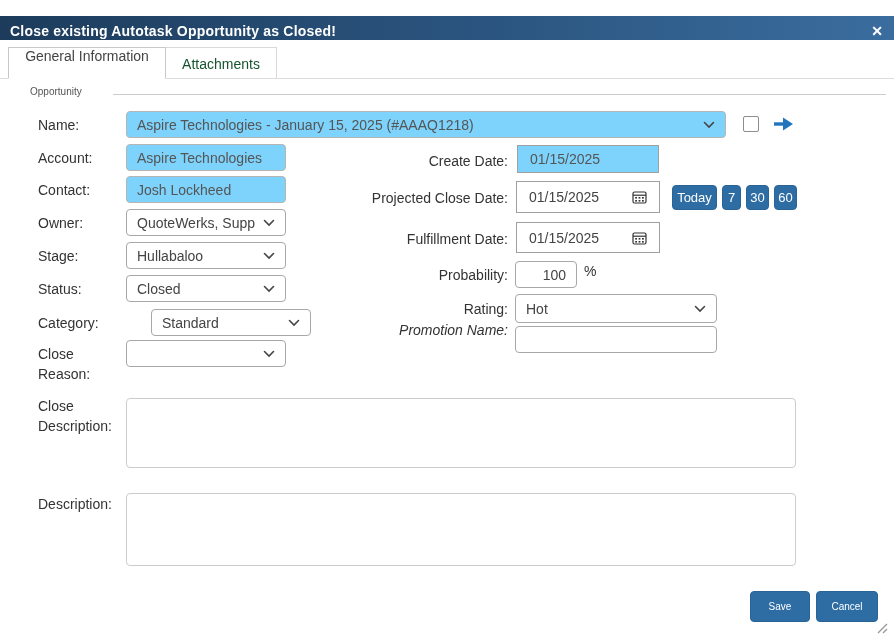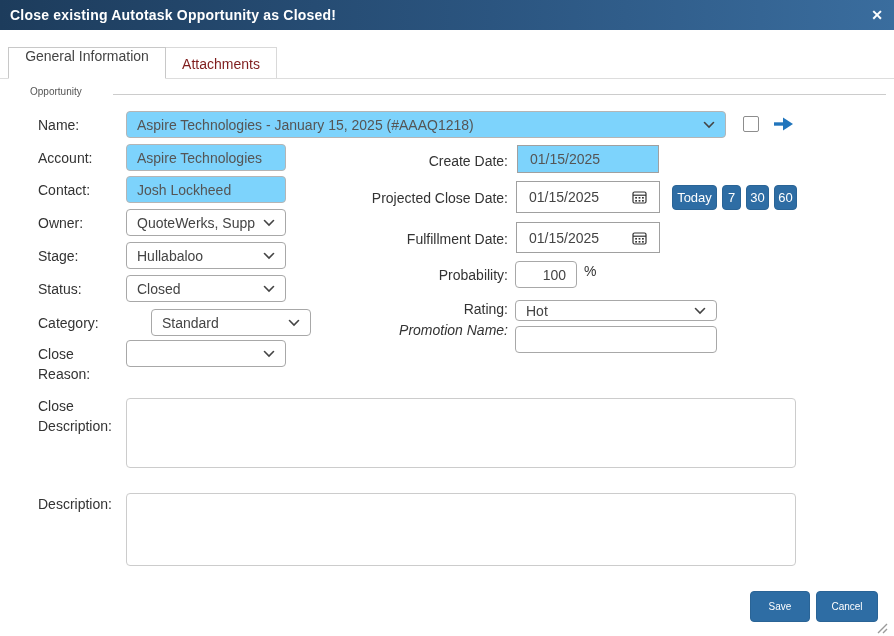--- a/index.html
+++ b/index.html
@@ -1,28 +1,28 @@
 <!DOCTYPE html>
 <html><head>
 <meta charset="utf-8">
 <style>
   html,body{margin:0;padding:0;background:#fff;}
   .stage{position:relative;width:894px;height:636px;background:#fff;overflow:hidden;
          font-family:"Liberation Sans", sans-serif;-webkit-font-smoothing:antialiased;}
   
-  .titlebar{position:absolute;left:0;top:0;width:894px;height:30px;
+  .titlebar{position:absolute;left:0;top:16px;width:894px;height:24px;
             background:linear-gradient(90deg,#1d3c5c 0%,#2b5580 55%,#3a6d9e 100%);}
   .title-text{position:absolute;left:10px;top:7px;color:#fff;font-size:14px;font-weight:bold;letter-spacing:.2px;}
   .close-x{position:absolute;right:11px;top:6px;color:#fff;font-size:14px;font-weight:bold;cursor:pointer;line-height:18px;}
   
   .tabbar{position:absolute;left:0;top:47px;width:894px;height:31px;border-bottom:1px solid #ddd;}
   .tab{position:absolute;top:0;box-sizing:border-box;text-align:center;font-size:14px;cursor:pointer;}
   .tab-active{left:8px;width:158px;height:32px;background:#fff;color:#444;
               border:1px solid #c8c8c8;border-bottom:1px solid #fff;z-index:2;}
-  .tab-inactive{left:166px;width:111px;height:31px;padding-top:8px;color:#7f1d1d;
+  .tab-inactive{left:166px;width:111px;height:31px;padding-top:8px;color:#14532d;
                 border-top:1px solid #d9d9d9;border-right:1px solid #d9d9d9;background:#fff;}
   
   .legend-text{position:absolute;left:30px;top:86px;font-size:10px;color:#555;}
   .legend-line{position:absolute;left:113px;top:94px;width:773px;height:0;border-top:1px solid #ccc;}
   
   .lbl{position:absolute;font-size:14px;color:#333;line-height:20px;}
   .lbl-r{position:absolute;left:330px;width:178px;text-align:right;font-size:14px;color:#333;line-height:20px;}
   
   .ctl{position:absolute;box-sizing:border-box;background:#fff;border:1px solid #a8a8a8;border-radius:4px;
        font-size:14px;color:#444;display:flex;align-items:center;padding:0 10px;cursor:pointer;}
@@ -181,21 +181,21 @@
           <rect x="10" y="10" width="1.8" height="1.6" fill="#333"></rect>
         </svg>
     </span>
   </div>
 
   <div class="ctl" style="left:515px;top:261px;width:62px;height:27px;justify-content:flex-end;cursor:text;">
     <span>100</span>
   </div>
   <span class="pct" style="left:584px;top:263px;">%</span>
 
-  <div class="ctl" style="left:515px;top:300px;width:202px;height:21px;">
+  <div class="ctl" style="left:515px;top:294px;width:202px;height:29px;">
     <span class="val">Hot</span>
     <span class="chev">
       <svg width="12" height="8" viewBox="0 0 12 8">
           <path d="M1.5 1.5 L6 6 L10.5 1.5" stroke="#444" stroke-width="1.6" fill="none" stroke-linecap="round"></path>
         </svg>
     </span>
   </div>
 
   <div class="ctl" style="left:515px;top:326px;width:202px;height:27px;cursor:text;">
     <span class="val"></span>

